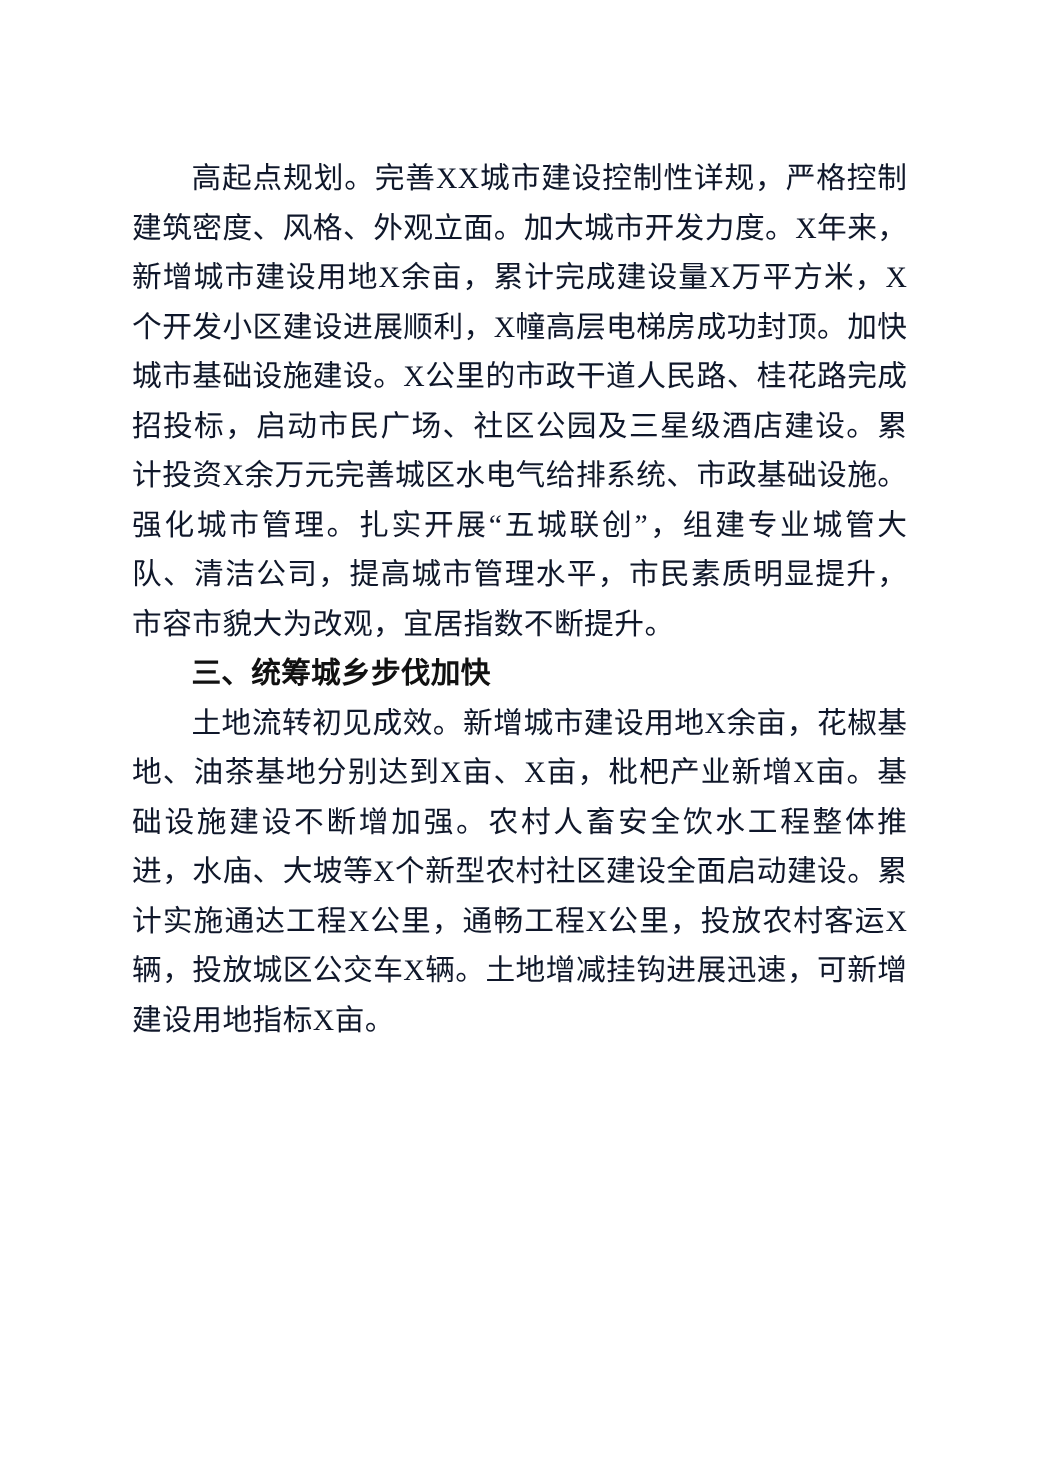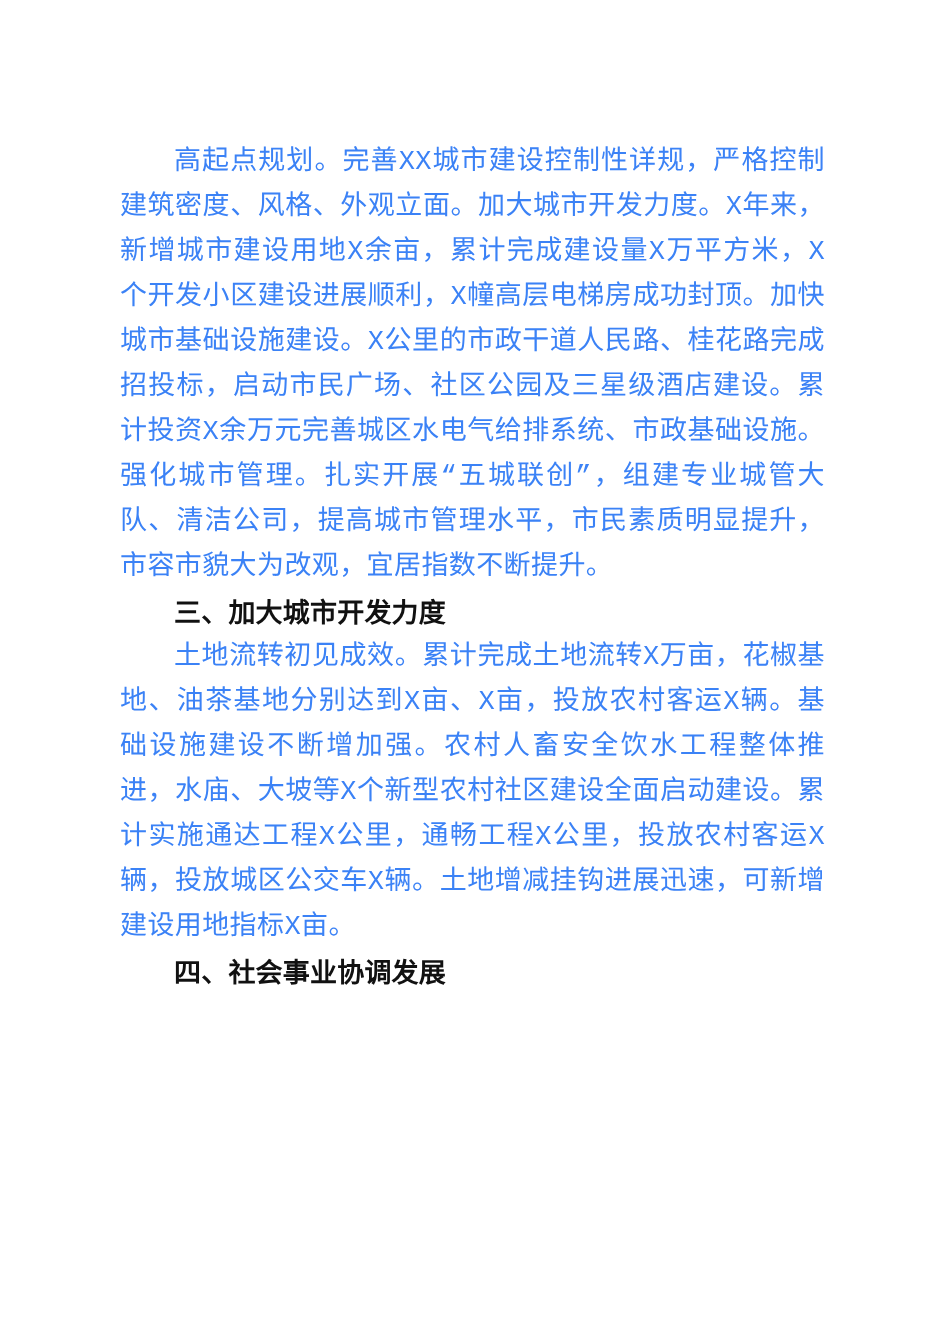--- a/index.html
+++ b/index.html
@@ -26,24 +26,24 @@
     padding: 140px 125px 0 120px;
   }
 
   .doc-body {
     width: 705px;
   }
 
   
   .para {
     margin: 0;
-    font-family: Liberation Mono, monospace;
+    font-family: Liberation Serif, serif;
     font-size: 27px;
     line-height: 45px;
-    color: #3b82f6;
+    color: #0f172a;
     text-align: justify;
     text-justify: inter-ideograph;
     text-indent: 2em;
     letter-spacing: 0.4px;
     word-break: break-all;
   }
 
   
   .heading {
     margin: 0;
@@ -57,21 +57,20 @@
   }
 </style>
 </head>
 <body>
 
 <div class="page">
   <div class="doc-body">
 
     <p class="para">高起点规划。完善XX城市建设控制性详规，严格控制建筑密度、风格、外观立面。加大城市开发力度。X年来，新增城市建设用地X余亩，累计完成建设量X万平方米，X个开发小区建设进展顺利，X幢高层电梯房成功封顶。加快城市基础设施建设。X公里的市政干道人民路、桂花路完成招投标，启动市民广场、社区公园及三星级酒店建设。累计投资X余万元完善城区水电气给排系统、市政基础设施。强化城市管理。扎实开展“五城联创”，组建专业城管大队、清洁公司，提高城市管理水平，市民素质明显提升，市容市貌大为改观，宜居指数不断提升。</p>
 
-    <h2 class="heading">三、加大城市开发力度</h2>
+    <h2 class="heading">三、统筹城乡步伐加快</h2>
 
-    <p class="para">土地流转初见成效。累计完成土地流转X万亩，花椒基地、油茶基地分别达到X亩、X亩，投放农村客运X辆。基础设施建设不断增加强。农村人畜安全饮水工程整体推进，水庙、大坡等X个新型农村社区建设全面启动建设。累计实施通达工程X公里，通畅工程X公里，投放农村客运X辆，投放城区公交车X辆。土地增减挂钩进展迅速，可新增建设用地指标X亩。</p>
+    <p class="para">土地流转初见成效。新增城市建设用地X余亩，花椒基地、油茶基地分别达到X亩、X亩，枇杷产业新增X亩。基础设施建设不断增加强。农村人畜安全饮水工程整体推进，水庙、大坡等X个新型农村社区建设全面启动建设。累计实施通达工程X公里，通畅工程X公里，投放农村客运X辆，投放城区公交车X辆。土地增减挂钩进展迅速，可新增建设用地指标X亩。</p>
 
-    <h2 class="heading">四、社会事业协调发展</h2>
 
 
   </div>
 </div>
 
 </body></html>

